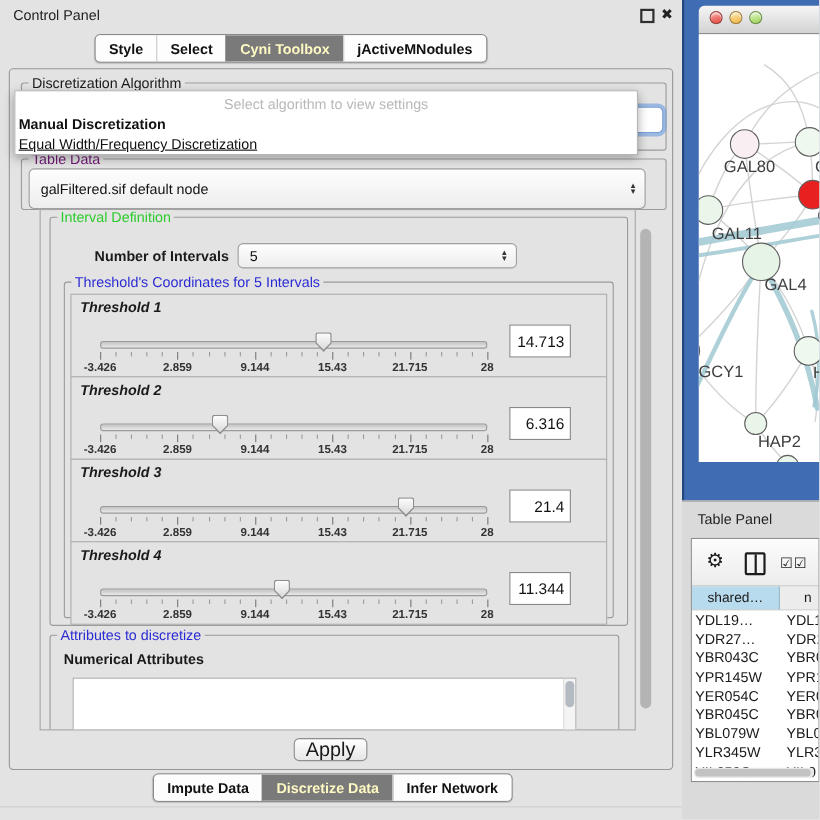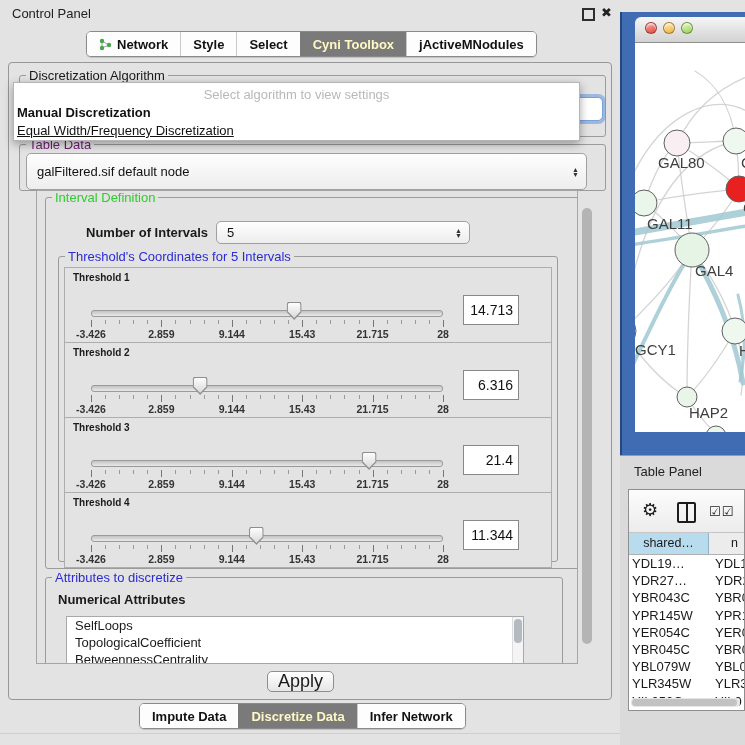--- a/index.html
+++ b/index.html
@@ -46,31 +46,31 @@
   #algo-popup{left:13px;top:82px;width:565px;height:57px;background:#fff;border:1px solid #b5b5b5;
       box-shadow:0 3px 9px rgba(0,0,0,.35);z-index:60;}
   #algo-popup .ph{position:absolute;left:0;right:0;top:4px;text-align:center;color:#b8b8b8;font-size:13px;}
   .popup-opt{position:absolute;left:2px;right:2px;height:17px;font-size:13px;line-height:17px;color:#111;padding-left:1px;}
   .popup-opt.b{font-weight:700;}
 
   
   #viewport{left:36px;top:190px;width:540px;height:472px;border:1px solid #a5a5a5;overflow:hidden;background:#e3e3e3;}
   #vscroll-thumb{left:582px;top:208px;width:10px;height:436px;background:#b4b4b4;border-radius:5px;z-index:3;}
 
-  #grp-interval{left:8px;top:6px;width:524px;height:370px;padding-left:12px;}
+  #grp-interval{left:8px;top:6px;width:524px;height:370px;}
   #grp-interval > .group-label{color:#2ecc2e;}
   #lbl-intervals{position:absolute;left:40px;top:27px;font-size:13px;font-weight:700;}
   #combo-intervals{left:170px;top:23px;width:254px;height:23px;}
   #grp-thr{left:12px;top:58px;width:498px;height:304px;}
   #grp-thr > .group-label{color:#2b2bd4;}
 
   .thr-panel{position:relative;height:74px;border:1px solid #adadad;margin:0 5px;background:#e3e3e3;}
   .thr-panel + .thr-panel{margin-top:-1px;}
   #thr-panels{position:absolute;left:0;top:10px;right:0;}
-  .thr-title{position:absolute;left:8px;top:4px;font-size:10px;font-weight:700;}
+  .thr-title{position:absolute;left:8px;top:4px;font-size:13px;font-weight:700;font-style:italic;}
   .slider-zone{position:absolute;left:26px;top:0;width:352px;height:74px;}
   .track{position:absolute;left:0;right:0;top:42px;height:5px;border:1px solid #9a9a9a;border-radius:3px;
          background:linear-gradient(#c3c3c3,#e9e9e9);}
   .tick{position:absolute;top:52px;width:1px;height:4px;background:#9a9a9a;}
   .tick.major{height:7px;background:#777;}
   .tick-label{position:absolute;top:60px;transform:translateX(-50%);font-size:10.5px;font-weight:700;color:#333;white-space:nowrap;}
   .thumb{position:absolute;top:34px;width:15px;height:18px;transform:translateX(-50%);
          clip-path:polygon(8% 0,92% 0,100% 12%,100% 55%,50% 100%,0 55%,0 12%);background:#8e8e8e;}
   .thumb::after{content:"";position:absolute;left:1px;top:1px;right:1px;bottom:2px;
          clip-path:polygon(8% 0,92% 0,100% 12%,100% 55%,50% 100%,0 55%,0 12%);
@@ -85,21 +85,21 @@
   #attr-list{position:absolute;left:20px;top:38px;width:456px;height:62px;background:#fff;border:1px solid #a8a8a8;overflow:hidden;}
   .attr-item{height:17px;line-height:17px;font-size:13px;padding-left:8px;white-space:nowrap;}
   #attr-scroll{position:absolute;right:0;top:0;width:10px;bottom:0;border-left:1px solid #ddd;background:#f4f4f4;}
   #attr-thumb{position:absolute;left:1px;top:2px;width:8px;height:24px;background:#b3bac1;border-radius:4px;}
 
   #apply-btn{left:267px;top:671px;width:67px;height:21px;background:linear-gradient(#fff,#e6e6e6);
       border:1px solid #8e8e8e;border-radius:5px;font-size:18px;text-align:center;line-height:19px;box-sizing:border-box;}
   #bottom-line{left:0;top:733px;width:620px;height:1px;background:#cfcfcf;}
 
   
-  #mac-frame{left:620px;top:0;width:125px;height:455px;background:#3f6cb3;border-left:2px solid #24487c;box-sizing:border-box;margin-top:12px;}
+  #mac-frame{left:620px;top:0;width:125px;height:455px;background:#3f6cb3;border-left:2px solid #24487c;box-sizing:border-box;}
   #mac-window{left:633px;top:5px;width:112px;height:415px;border-top-left-radius:6px;overflow:hidden;}
   #mac-titlebar{position:relative;height:25px;background:linear-gradient(#f6f6f6,#d2d2d2);border-bottom:1px solid #8e8e8e;}
   .light{position:absolute;top:5px;width:12px;height:12px;border-radius:50%;border:1px solid rgba(0,0,0,.35);
          box-shadow:inset 0 2px 2px rgba(255,255,255,.75);box-sizing:border-box;}
   #mac-canvas{position:relative;height:389px;background:#fff;overflow:hidden;}
   #net-svg{position:absolute;left:0;top:0;}
 
   
   #table-region{left:620px;top:455px;width:125px;height:290px;background:#dadada;border-top:1px solid #9a9a9a;box-sizing:border-box;}
   #tp-title{position:absolute;left:14px;top:8px;font-size:13px;color:#222;}
@@ -122,33 +122,20 @@
 </head>
 <body>
 
 <div id="app">
 
   <div class="abs" id="cp-title">Control Panel</div>
   <div class="abs" id="float-btn"></div>
   <div class="abs" id="close-btn">✖</div>
 
   <div class="abs tabbar" id="top-tabs">
-      <div class="seg">
-        <span class="net-ic">
-          <svg width="13" height="13" viewBox="0 0 13 13">
-            <line x1="3" y1="3" x2="10" y2="7" stroke="#9aa" stroke-width="1"></line>
-            <line x1="3" y1="10" x2="10" y2="7" stroke="#9aa" stroke-width="1"></line>
-            <line x1="3" y1="3" x2="3" y2="10" stroke="#9aa" stroke-width="1"></line>
-            <circle cx="3" cy="3" r="2.2" fill="#4aa44a"></circle>
-            <circle cx="3" cy="10" r="2.2" fill="#4aa44a"></circle>
-            <circle cx="10" cy="7" r="2.2" fill="#4aa44a"></circle>
-          </svg>
-        </span>
-        <span>Network</span>
-      </div>
       <div class="seg">
         <span>Style</span>
       </div>
       <div class="seg">
         <span>Select</span>
       </div>
       <div class="seg sel">
         <span>Cyni Toolbox</span>
       </div>
       <div class="seg">
@@ -356,25 +343,20 @@
               </div>
               <input class="thr-value" type="text" value="11.344" style="">
             </div>
           </div>
       </div>
     </div>
     <div class="group" id="grp-attr">
       <div class="group-label">Attributes to discretize</div>
       <div id="lbl-numattr">Numerical Attributes</div>
       <div id="attr-list">
-        <div id="attr-items">
-            <div class="attr-item">SelfLoops</div>
-            <div class="attr-item">TopologicalCoefficient</div>
-            <div class="attr-item">BetweennessCentrality</div>
-          </div>
         <div id="attr-scroll">
           <div id="attr-thumb"></div>
         </div>
       </div>
     </div>
   </div>
   <div class="abs" id="vscroll-thumb"></div>
 
   <div class="abs" id="apply-btn">Apply</div>
 

